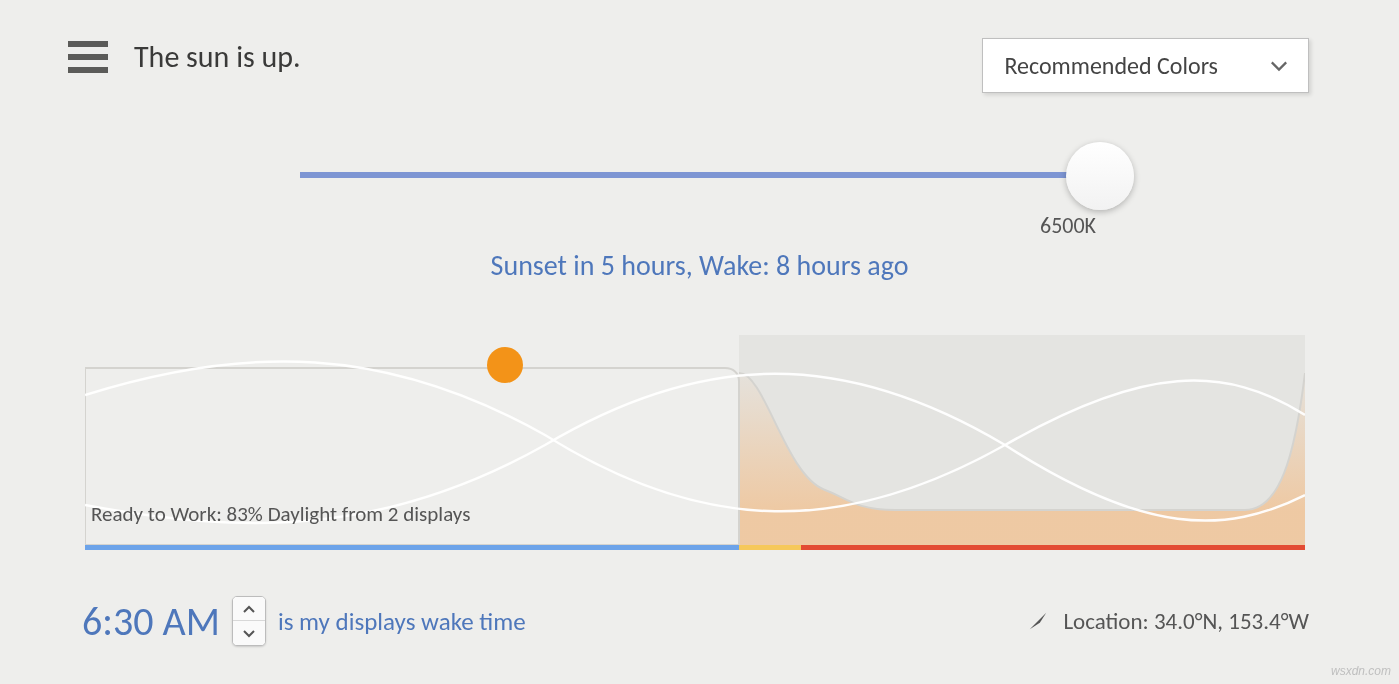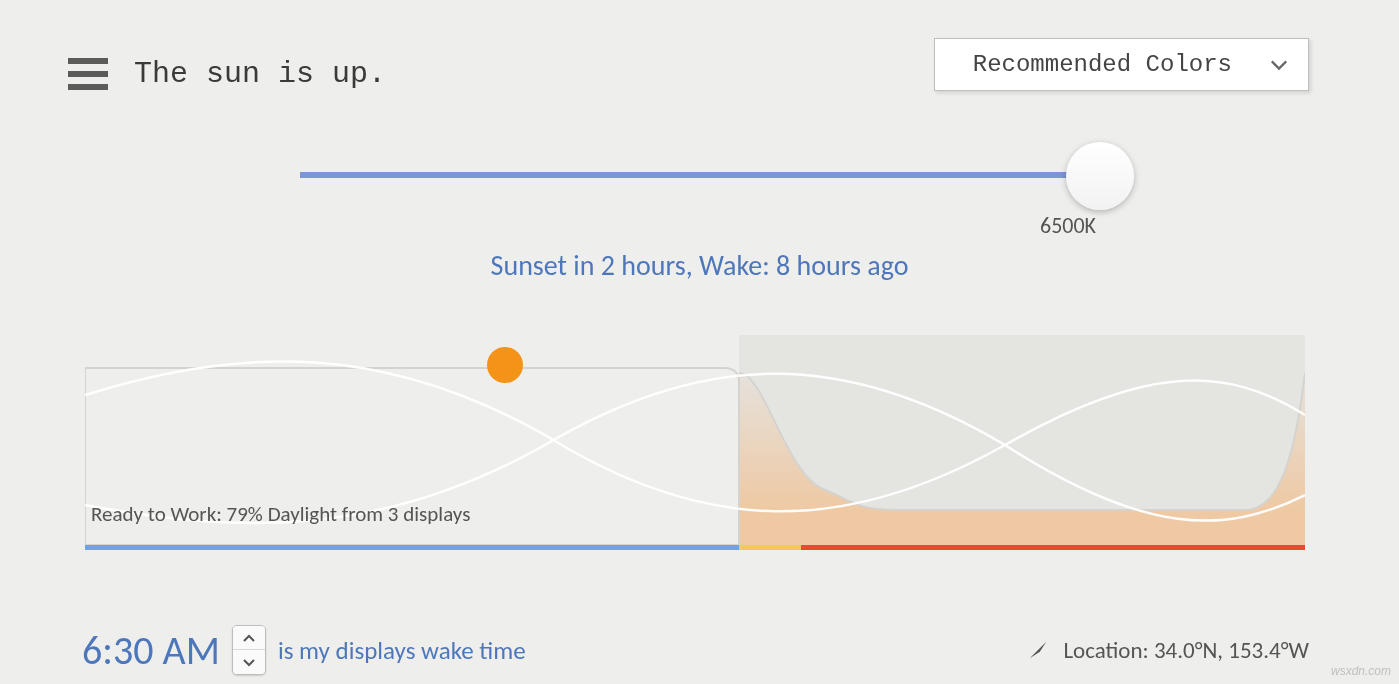--- a/index.html
+++ b/index.html
@@ -8,33 +8,33 @@
     background: #eeeeec;
     font-family: "Segoe UI", Calibri, -apple-system, sans-serif;
     color: #444;
     position: relative;
   }
 
   
   .header {
     position: absolute;
     top: 38px; left: 68px; right: 90px;
-    display: flex; align-items: flex-end; justify-content: space-between; font-family: Liberation Mono, monospace;
+    display: flex; align-items: flex-start; justify-content: space-between;
   }
   .burger { display: flex; flex-direction: column; gap: 7px; cursor: pointer; }
   .burger span { width: 40px; height: 6px; background: #5b5b59; }
   .title { font-size: 30px; color: #3a3a39; margin-left: 26px; font-weight: 400; }
   .left-head { display: flex; align-items: center; }
 
   .dropdown {
     border: 1px solid #bfbfbf;
     background: #fff;
     box-shadow: 2px 2px 4px rgba(0,0,0,0.12);
-    padding: 12px 20px 12px 38px;
-    display: flex; align-items: center; gap: 38px;
+    padding: 12px 20px 12px 21px;
+    display: flex; align-items: center; gap: 52px;
     cursor: pointer;
     font-size: 24px;
     color: #444;
   }
   .chevron-down-icon { width: 18px; height: 12px; }
   .chevron-down-icon polyline { fill:none; stroke:#666; stroke-width:2.5; }
 
   
   .slider-wrap {
     position: absolute;
@@ -90,21 +90,21 @@
   .sun-marker {
     position: absolute;
     width: 36px; height: 36px; border-radius: 50%;
     background: #f39318;
     top: 12px; left: 402px;
   }
 
   
   .footer {
     position: absolute;
-    left: 82px; right: 90px; top: 625px;
+    left: 82px; right: 90px; top: 596px;
     display: flex; align-items: center; justify-content: space-between; gap: 42px;
   }
   .wake-group { display: flex; align-items: center; gap: 12px; }
   .wake-time { font-size: 40px; color: #4e77bb; font-weight: 400; }
   .stepper {
     display: flex; flex-direction: column;
     border: 1px solid #bcbcbc; border-radius: 5px; overflow: hidden;
     background: #fff; box-shadow: 0 1px 2px rgba(0,0,0,0.15);
   }
   .stepper button {
@@ -143,21 +143,21 @@
       </svg>
   </div>
 </div>
 
 <div class="slider-wrap">
   <div class="slider-track"></div>
   <div class="slider-handle"></div>
   <div class="slider-label">6500K</div>
 </div>
 
-<div class="status-line">Sunset in 2 hours, Wake: 8 hours ago</div>
+<div class="status-line">Sunset in 5 hours, Wake: 8 hours ago</div>
 
 <div class="graph">
   <svg viewBox="0 0 1220 215" preserveAspectRatio="none">
 
     <rect x="654" y="0" width="566" height="210" fill="#dddcd8" opacity="0.55"></rect>
 
     <defs>
       <linearGradient id="og" x1="0" y1="0" x2="0" y2="1">
         <stop offset="0%" stop-color="#f5b77a" stop-opacity="0.05"></stop>
         <stop offset="80%" stop-color="#f5b77a" stop-opacity="0.6"></stop>
@@ -169,21 +169,21 @@
 
     <path d="M654,38 C680,38 700,140 740,155 C760,162 770,175 810,175 L1160,175 C1195,175 1210,120 1220,38" fill="none" stroke="#d4d3cf" stroke-width="2"></path>
 
     <path d="M0,60 C160,10 300,10 460,100 C620,200 760,200 920,110 C1060,30 1140,30 1220,80" fill="none" stroke="#ffffff" stroke-width="2.5" opacity="0.95"></path>
 
     <path d="M0,170 C160,200 300,200 460,110 C620,15 760,15 920,110 C1060,200 1140,200 1220,160" fill="none" stroke="#ffffff" stroke-width="2.5" opacity="0.95"></path>
   </svg>
 
   <div class="sun-marker"></div>
 
-  <div class="graph-caption">Ready to Work: 79% Daylight from 3 displays</div>
+  <div class="graph-caption">Ready to Work: 83% Daylight from 2 displays</div>
 
   <div class="timeline-bar">
     <div class="bar-blue"></div>
     <div class="bar-yellow"></div>
     <div class="bar-red"></div>
   </div>
 </div>
 
 <div class="footer">
   <div class="wake-group">

